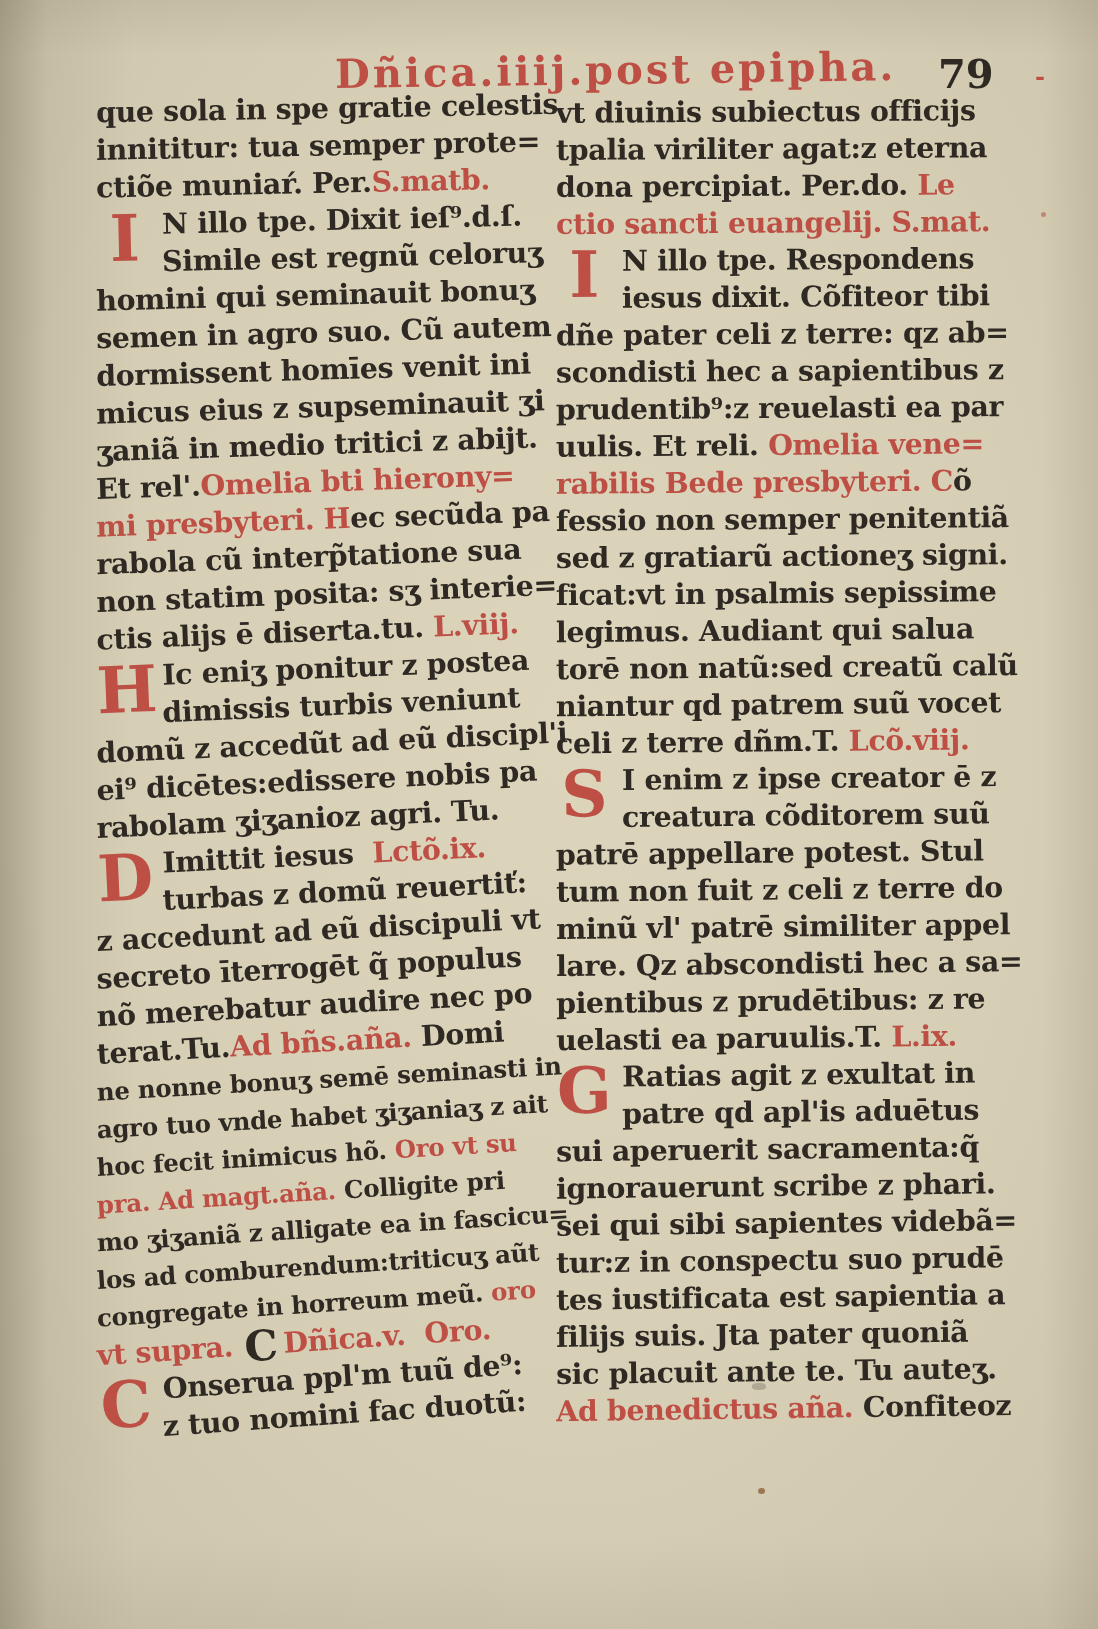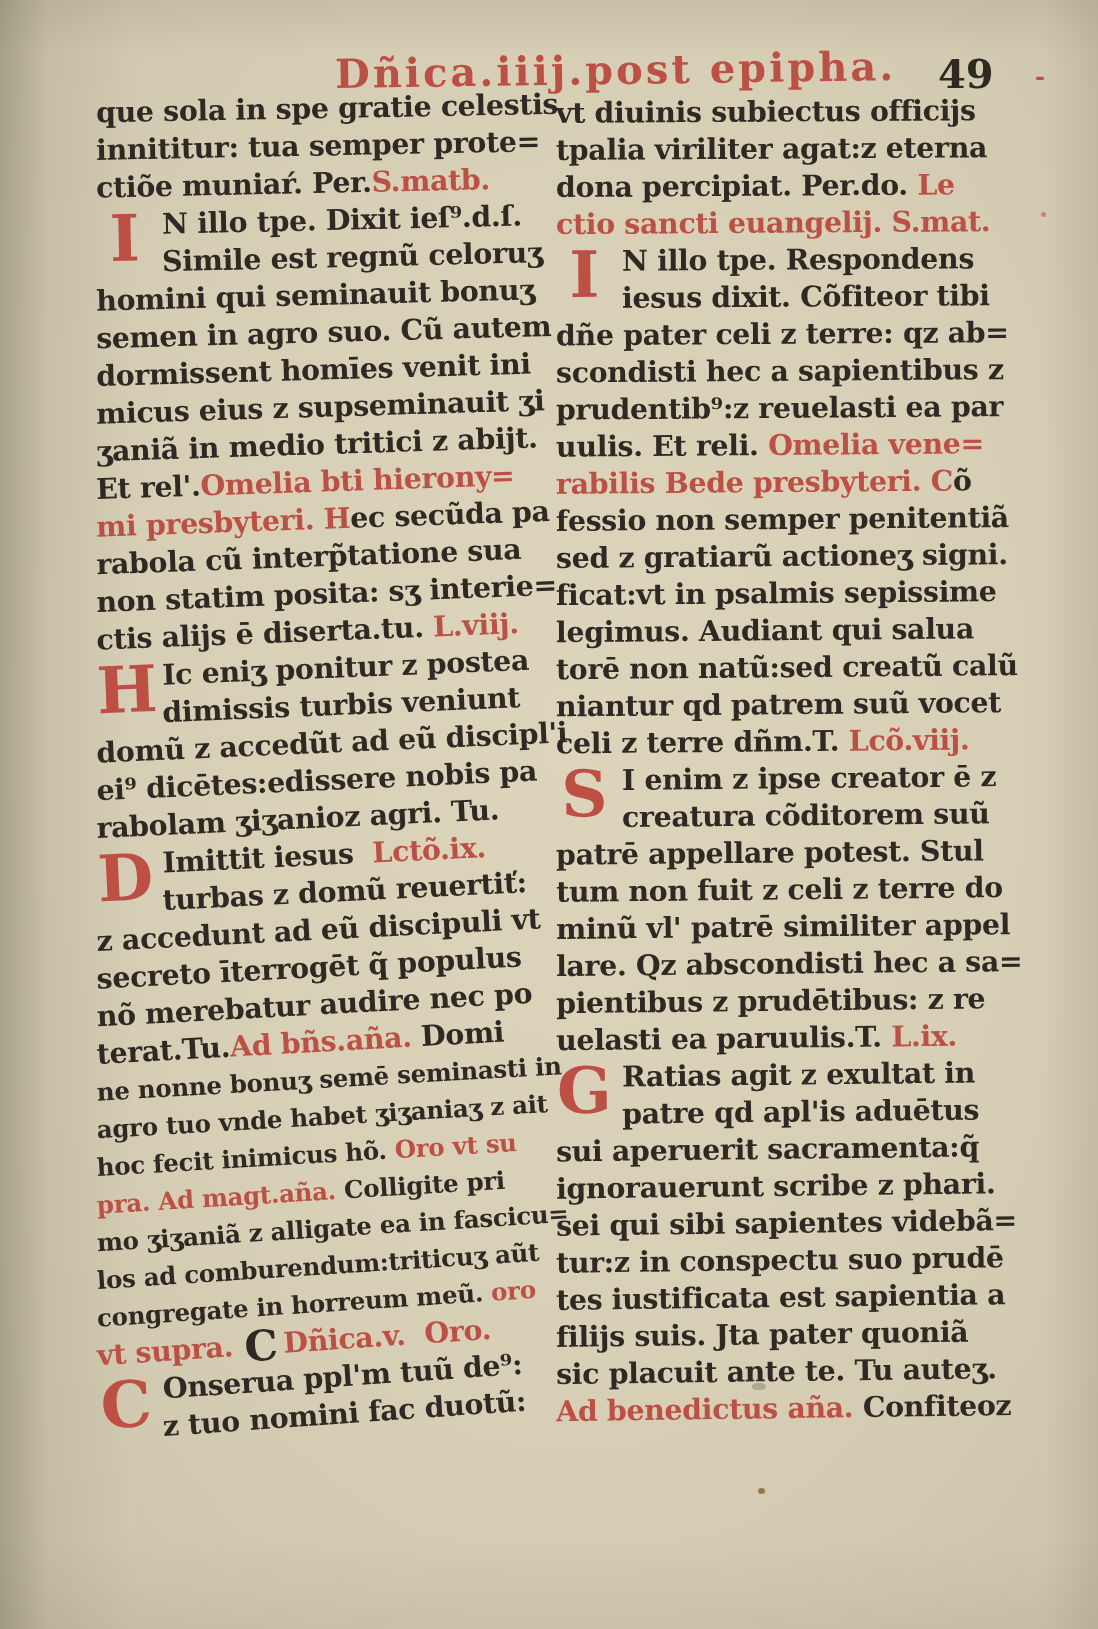--- a/index.html
+++ b/index.html
@@ -62,21 +62,21 @@
   .speck{position:absolute;border-radius:50%;}
   .speck-1{left:758px;top:1488px;width:7px;height:6px;background:#8a6238;opacity:.8;}
   .speck-2{left:752px;top:1383px;width:14px;height:7px;background:#8f8a79;opacity:.55;border-radius:40%;}
   .speck-3{left:1041px;top:212px;width:5px;height:5px;background:#b65a4e;opacity:.6;}
 </style>
 </head>
 <body>
 
 <div class="page" style="--ink: #2f2923; --rubric: #bd4f45;">
   <div class="running-title">Dñica.iiij.post epipha.</div>
-  <div class="page-number">49</div>
+  <div class="page-number">79</div>
   <div class="corner-mark">-</div>
 
   <div class="col col-left" id="col-left"><div class="line" style="transform: rotate(-1.05deg); transform-origin: 100% 50%;"><span class="seg k">que sola in spe gratie celestis</span></div><div class="line" style="transform: rotate(-1.135deg); transform-origin: 100% 50%;"><span class="seg k">innititur: tua semper prote=</span></div><div class="line" style="transform: rotate(-1.22deg); transform-origin: 100% 50%;"><span class="seg k">ctiõe muniaŕ. Per.</span><span class="seg r">S.matb.</span></div><div class="line hasini" style="transform: rotate(-1.305deg); transform-origin: 100% 50%;"><span class="seg ri">I</span><span class="seg k">N illo tpe. Dixit ieſ⁹.d.ſ.</span></div><div class="line ind" style="transform: rotate(-1.39deg); transform-origin: 100% 50%;"><span class="seg k">Simile est regnũ celoruʒ</span></div><div class="line" style="transform: rotate(-1.475deg); transform-origin: 100% 50%;"><span class="seg k">homini qui seminauit bonuʒ</span></div><div class="line" style="transform: rotate(-1.56deg); transform-origin: 100% 50%;"><span class="seg k">semen in agro suo. Cũ autem</span></div><div class="line" style="transform: rotate(-1.645deg); transform-origin: 100% 50%;"><span class="seg k">dormissent homīes venit ini</span></div><div class="line" style="transform: rotate(-1.73deg); transform-origin: 100% 50%;"><span class="seg k">micus eius z supseminauit ʒi</span></div><div class="line" style="transform: rotate(-1.815deg); transform-origin: 100% 50%;"><span class="seg k">ʒaniã in medio tritici z abijt.</span></div><div class="line" style="transform: rotate(-1.9deg); transform-origin: 100% 50%;"><span class="seg k">Et rel'.</span><span class="seg r">Omelia bti hierony=</span></div><div class="line" style="transform: rotate(-1.985deg); transform-origin: 100% 50%;"><span class="seg r">mi presbyteri. H</span><span class="seg k">ec secũda pa</span></div><div class="line" style="transform: rotate(-2.07deg); transform-origin: 100% 50%;"><span class="seg k">rabola cũ interp̃tatione sua</span></div><div class="line" style="transform: rotate(-2.155deg); transform-origin: 100% 50%;"><span class="seg k">non statim posita: sʒ interie=</span></div><div class="line" style="transform: rotate(-2.24deg); transform-origin: 100% 50%;"><span class="seg k">ctis alijs ē diserta.tu. </span><span class="seg r">L.viij.</span></div><div class="line hasini" style="transform: rotate(-2.325deg); transform-origin: 100% 50%;"><span class="seg ri">H</span><span class="seg k">Ic eniʒ ponitur z postea</span></div><div class="line ind" style="transform: rotate(-2.41deg); transform-origin: 100% 50%;"><span class="seg k">dimissis turbis veniunt</span></div><div class="line" style="transform: rotate(-2.495deg); transform-origin: 100% 50%;"><span class="seg k">domũ z accedũt ad eũ discipl'i</span></div><div class="line" style="transform: rotate(-2.58deg); transform-origin: 100% 50%;"><span class="seg k">ei⁹ dicētes:edissere nobis pa</span></div><div class="line" style="transform: rotate(-2.665deg); transform-origin: 100% 50%;"><span class="seg k">rabolam ʒiʒanioz agri. Tu.</span></div><div class="line hasini" style="transform: rotate(-2.75deg); transform-origin: 100% 50%;"><span class="seg ri">D</span><span class="seg k">Imittit iesus  </span><span class="seg r">Lctõ.ix.</span></div><div class="line ind" style="transform: rotate(-2.835deg); transform-origin: 100% 50%;"><span class="seg k">turbas z domũ reuertiť:</span></div><div class="line" style="transform: rotate(-2.92deg); transform-origin: 100% 50%;"><span class="seg k">z accedunt ad eũ discipuli vt</span></div><div class="line" style="transform: rotate(-3.005deg); transform-origin: 100% 50%;"><span class="seg k">secreto īterrogēt q̃ populus</span></div><div class="line" style="transform: rotate(-3.09deg); transform-origin: 100% 50%;"><span class="seg k">nõ merebatur audire nec po</span></div><div class="line" style="transform: rotate(-3.175deg); transform-origin: 100% 50%;"><span class="seg k">terat.Tu.</span><span class="seg r">Ad bñs.aña. </span><span class="seg k">Domi</span></div><div class="line sm" style="transform: rotate(-3.26deg); transform-origin: 100% 50%;"><span class="seg k">ne nonne bonuʒ semē seminasti in</span></div><div class="line sm" style="transform: rotate(-3.345deg); transform-origin: 100% 50%;"><span class="seg k">agro tuo vnde habet ʒiʒaniaʒ z ait</span></div><div class="line sm" style="transform: rotate(-3.43deg); transform-origin: 100% 50%;"><span class="seg k">hoc fecit inimicus hõ. </span><span class="seg r">Oro vt su</span></div><div class="line sm" style="transform: rotate(-3.515deg); transform-origin: 100% 50%;"><span class="seg r">pra. Ad magt.aña. </span><span class="seg k">Colligite pri</span></div><div class="line sm" style="transform: rotate(-3.6deg); transform-origin: 100% 50%;"><span class="seg k">mo ʒiʒaniã z alligate ea in fascicu=</span></div><div class="line sm" style="transform: rotate(-3.685deg); transform-origin: 100% 50%;"><span class="seg k">los ad comburendum:triticuʒ aũt</span></div><div class="line sm" style="transform: rotate(-3.77deg); transform-origin: 100% 50%;"><span class="seg k">congregate in horreum meũ. </span><span class="seg r">oro</span></div><div class="line" style="transform: rotate(-3.855deg); transform-origin: 100% 50%;"><span class="seg r">vt supra. </span><span class="seg p">C</span><span class="seg r">Dñica.v.  Oro.</span></div><div class="line hasini" style="transform: rotate(-3.94deg); transform-origin: 100% 50%;"><span class="seg ri">C</span><span class="seg k">Onserua ppl'm tuũ de⁹:</span></div><div class="line ind" style="transform: rotate(-4.025deg); transform-origin: 100% 50%;"><span class="seg k">z tuo nomini fac duotũ:</span></div></div>
   <div class="col col-right" id="col-right"><div class="line" style="transform: rotate(-0.35deg); transform-origin: 100% 50%;"><span class="seg k">vt diuinis subiectus officijs</span></div><div class="line" style="transform: rotate(-0.362deg); transform-origin: 100% 50%;"><span class="seg k">tpalia viriliter agat:z eterna</span></div><div class="line" style="transform: rotate(-0.374deg); transform-origin: 100% 50%;"><span class="seg k">dona percipiat. Per.do. </span><span class="seg r">Le</span></div><div class="line" style="transform: rotate(-0.386deg); transform-origin: 100% 50%;"><span class="seg r">ctio sancti euangelij. S.mat.</span></div><div class="line hasini" style="transform: rotate(-0.398deg); transform-origin: 100% 50%;"><span class="seg ri">I</span><span class="seg k">N illo tpe. Respondens</span></div><div class="line ind" style="transform: rotate(-0.41deg); transform-origin: 100% 50%;"><span class="seg k">iesus dixit. Cõfiteor tibi</span></div><div class="line" style="transform: rotate(-0.422deg); transform-origin: 100% 50%;"><span class="seg k">dñe pater celi z terre: qz ab=</span></div><div class="line" style="transform: rotate(-0.434deg); transform-origin: 100% 50%;"><span class="seg k">scondisti hec a sapientibus z</span></div><div class="line" style="transform: rotate(-0.446deg); transform-origin: 100% 50%;"><span class="seg k">prudentib⁹:z reuelasti ea par</span></div><div class="line" style="transform: rotate(-0.458deg); transform-origin: 100% 50%;"><span class="seg k">uulis. Et reli. </span><span class="seg r">Omelia vene=</span></div><div class="line" style="transform: rotate(-0.47deg); transform-origin: 100% 50%;"><span class="seg r">rabilis Bede presbyteri. C</span><span class="seg k">õ</span></div><div class="line" style="transform: rotate(-0.482deg); transform-origin: 100% 50%;"><span class="seg k">fessio non semper penitentiã</span></div><div class="line" style="transform: rotate(-0.494deg); transform-origin: 100% 50%;"><span class="seg k">sed z gratiarũ actioneʒ signi.</span></div><div class="line" style="transform: rotate(-0.506deg); transform-origin: 100% 50%;"><span class="seg k">ficat:vt in psalmis sepissime</span></div><div class="line" style="transform: rotate(-0.518deg); transform-origin: 100% 50%;"><span class="seg k">legimus. Audiant qui salua</span></div><div class="line" style="transform: rotate(-0.53deg); transform-origin: 100% 50%;"><span class="seg k">torē non natũ:sed creatũ calũ</span></div><div class="line" style="transform: rotate(-0.542deg); transform-origin: 100% 50%;"><span class="seg k">niantur qd patrem suũ vocet</span></div><div class="line" style="transform: rotate(-0.554deg); transform-origin: 100% 50%;"><span class="seg k">celi z terre dñm.T. </span><span class="seg r">Lcõ.viij.</span></div><div class="line hasini" style="transform: rotate(-0.566deg); transform-origin: 100% 50%;"><span class="seg ri">S</span><span class="seg k">I enim z ipse creator ē z</span></div><div class="line ind" style="transform: rotate(-0.578deg); transform-origin: 100% 50%;"><span class="seg k">creatura cõditorem suũ</span></div><div class="line" style="transform: rotate(-0.59deg); transform-origin: 100% 50%;"><span class="seg k">patrē appellare potest. Stul</span></div><div class="line" style="transform: rotate(-0.602deg); transform-origin: 100% 50%;"><span class="seg k">tum non fuit z celi z terre do</span></div><div class="line" style="transform: rotate(-0.614deg); transform-origin: 100% 50%;"><span class="seg k">minũ vl' patrē similiter appel</span></div><div class="line" style="transform: rotate(-0.626deg); transform-origin: 100% 50%;"><span class="seg k">lare. Qz abscondisti hec a sa=</span></div><div class="line" style="transform: rotate(-0.638deg); transform-origin: 100% 50%;"><span class="seg k">pientibus z prudētibus: z re</span></div><div class="line" style="transform: rotate(-0.65deg); transform-origin: 100% 50%;"><span class="seg k">uelasti ea paruulis.T. </span><span class="seg r">L.ix.</span></div><div class="line hasini" style="transform: rotate(-0.662deg); transform-origin: 100% 50%;"><span class="seg ri">G</span><span class="seg k">Ratias agit z exultat in</span></div><div class="line ind" style="transform: rotate(-0.674deg); transform-origin: 100% 50%;"><span class="seg k">patre qd apl'is aduētus</span></div><div class="line" style="transform: rotate(-0.686deg); transform-origin: 100% 50%;"><span class="seg k">sui aperuerit sacramenta:q̃</span></div><div class="line" style="transform: rotate(-0.698deg); transform-origin: 100% 50%;"><span class="seg k">ignorauerunt scribe z phari.</span></div><div class="line" style="transform: rotate(-0.71deg); transform-origin: 100% 50%;"><span class="seg k">sei qui sibi sapientes videbã=</span></div><div class="line" style="transform: rotate(-0.722deg); transform-origin: 100% 50%;"><span class="seg k">tur:z in conspectu suo prudē</span></div><div class="line" style="transform: rotate(-0.734deg); transform-origin: 100% 50%;"><span class="seg k">tes iustificata est sapientia a</span></div><div class="line" style="transform: rotate(-0.746deg); transform-origin: 100% 50%;"><span class="seg k">filijs suis. Jta pater quoniã</span></div><div class="line" style="transform: rotate(-0.758deg); transform-origin: 100% 50%;"><span class="seg k">sic placuit ante te. Tu auteʒ.</span></div><div class="line" style="transform: rotate(-0.77deg); transform-origin: 100% 50%;"><span class="seg r">Ad benedictus aña. </span><span class="seg k">Confiteoz</span></div></div>
 
   <div class="speck speck-1"></div>
   <div class="speck speck-2"></div>
   <div class="speck speck-3"></div>
 </div>
 

